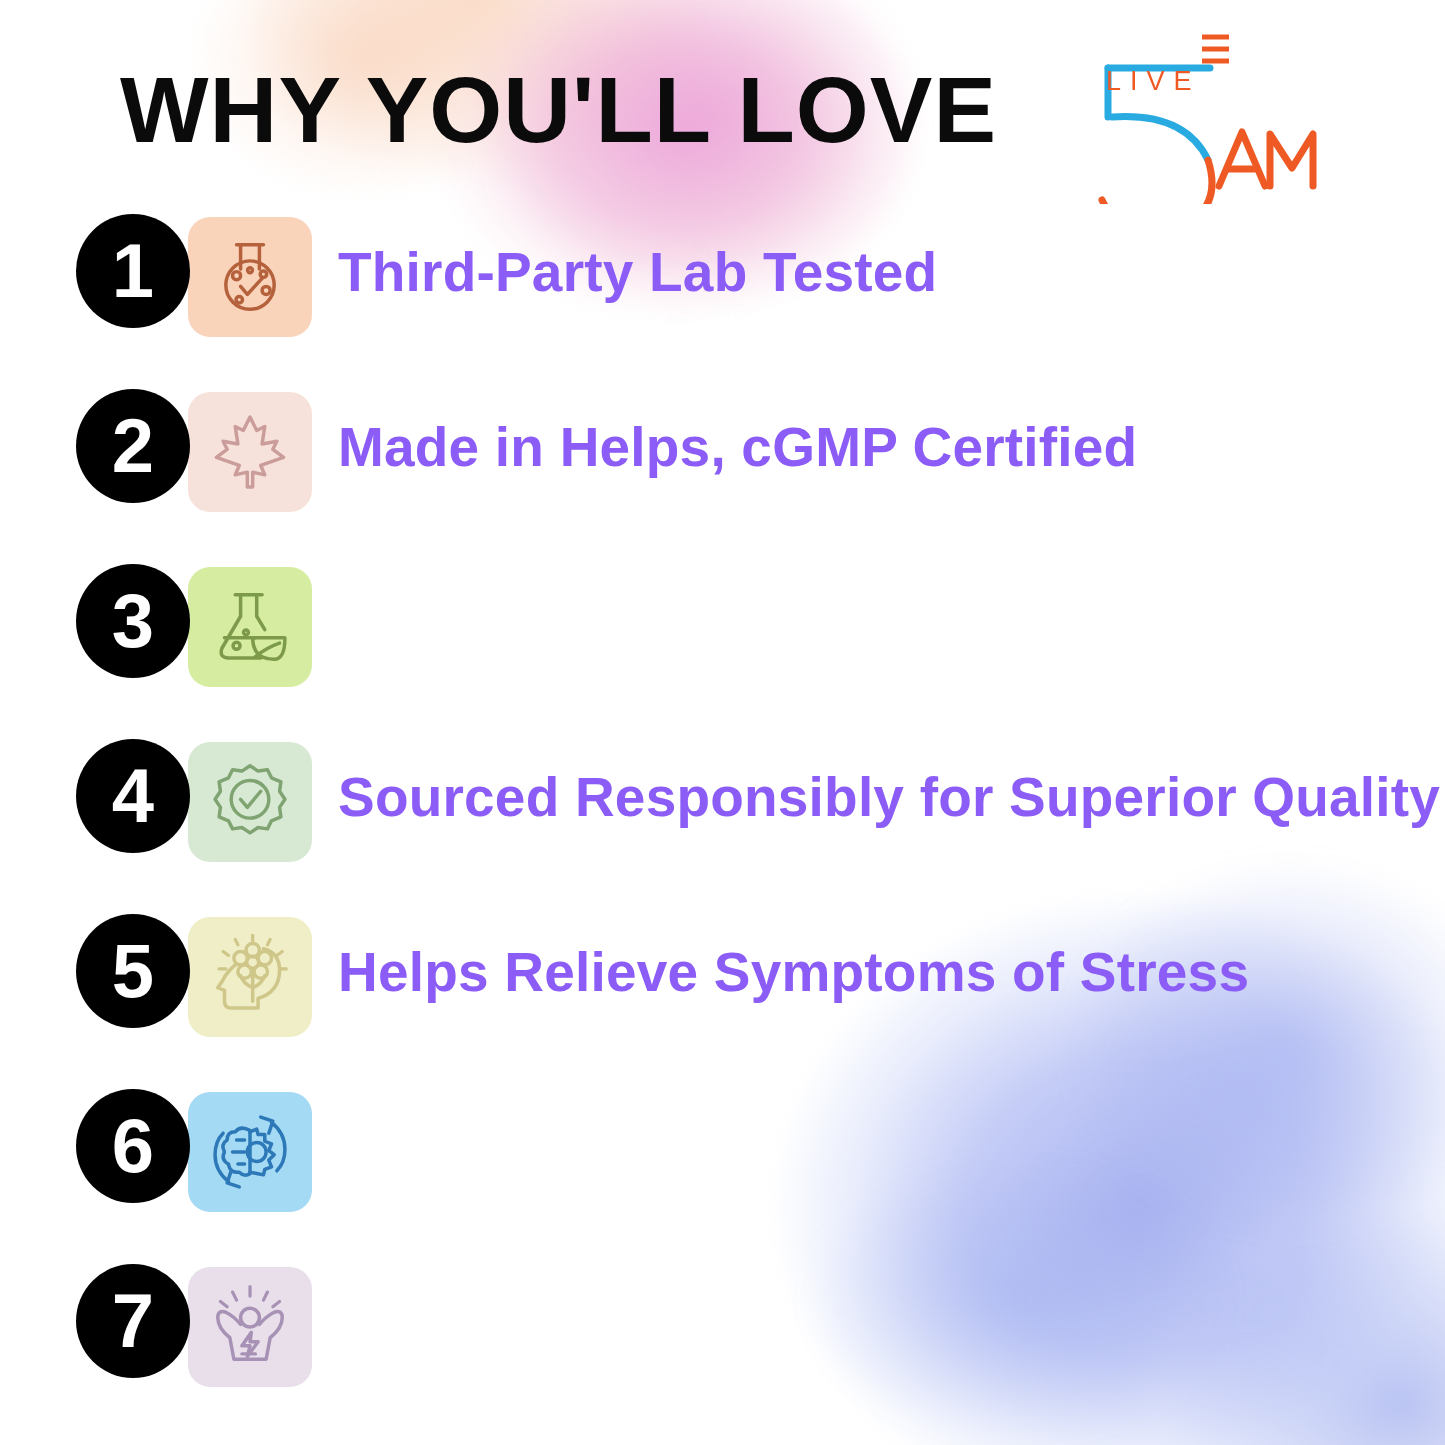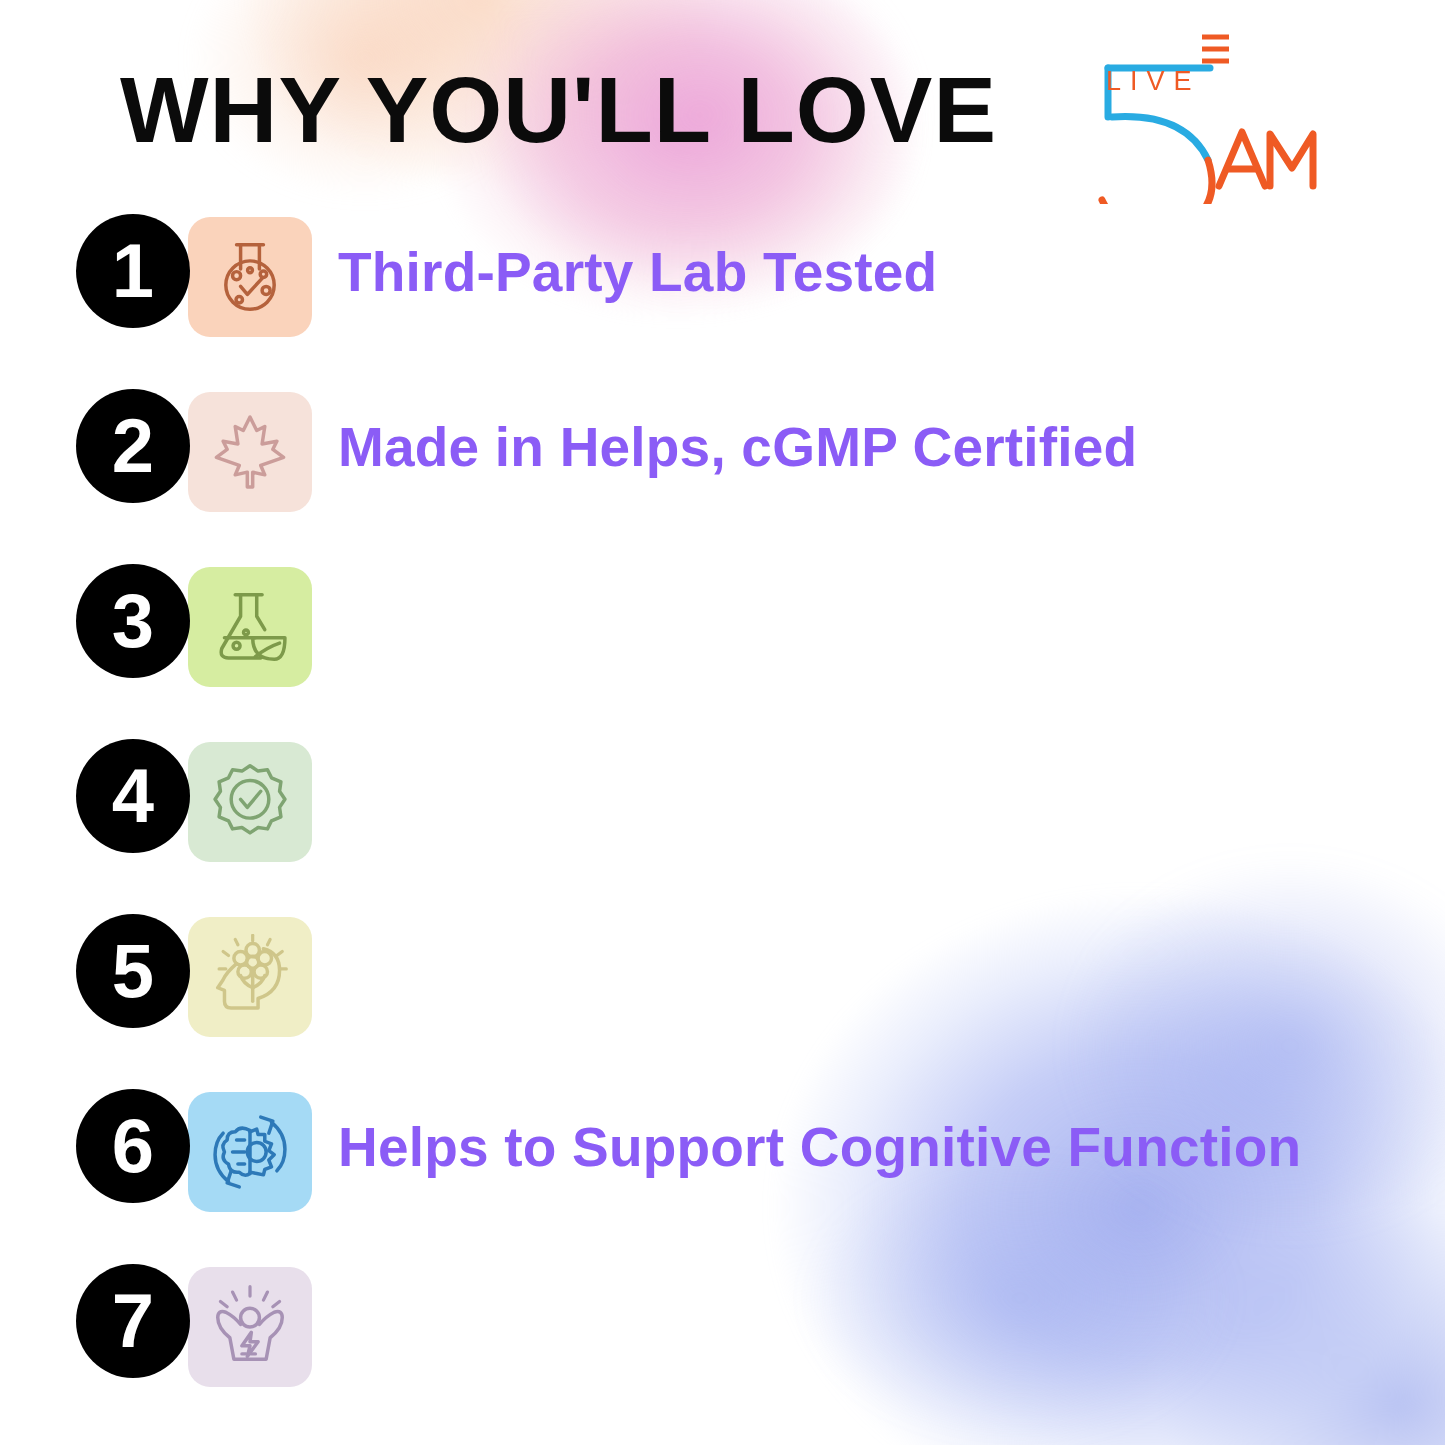--- a/index.html
+++ b/index.html
@@ -274,20 +274,21 @@
 
     <div class="row">
       <div class="num-badge">4</div>
       <div class="icon-tile" style="background:#d8e9d3">
         <svg width="86" height="86" viewBox="0 0 64 64" fill="none" stroke="#7fa472" stroke-width="2.6" stroke-linecap="round" stroke-linejoin="round">
           <path d="M32 5 L38 9 L45 8 L48 14 L55 17 L54 24 L58 30 L54 36 L55 43 L48 46 L45 52 L38 51 L32 55 L26 51 L19 52 L16 46 L9 43 L10 36 L6 30 L10 24 L9 17 L16 14 L19 8 L26 9 Z"></path>
           <circle cx="32" cy="30" r="14"></circle>
           <path d="M25 30 L30 36 L40 24"></path>
         </svg>
       </div>
+      <div class="row-label">Sourced Responsibly for Superior Quality</div>
     </div>
 
     <div class="row">
       <div class="num-badge">5</div>
       <div class="icon-tile" style="background:#f0eec6">
         <svg width="86" height="86" viewBox="0 0 64 64" fill="none" stroke="#cfc68a" stroke-width="2.6" stroke-linecap="round" stroke-linejoin="round">
           <path d="M22 22 Q14 29 12 34 L8 40 L13 42 L13 50 Q13 55 18 55 L38 55 L38 48 Q54 43 54 27 Q54 14 42 11"></path>
           <circle cx="34" cy="21" r="4.5"></circle>
           <circle cx="34" cy="12" r="5"></circle>
           <circle cx="43" cy="18" r="5"></circle>
@@ -301,40 +302,40 @@
             <path d="M34 1 L34 5"></path>
             <path d="M21 4 L23 8"></path>
             <path d="M47 4 L45 8"></path>
             <path d="M12 13 L16 16"></path>
             <path d="M56 13 L52 16"></path>
             <path d="M9 26 L14 26"></path>
             <path d="M59 26 L54 26"></path>
           </g>
         </svg>
       </div>
+      <div class="row-label">Helps Relieve Symptoms of Stress</div>
     </div>
 
     <div class="row">
       <div class="num-badge">6</div>
       <div class="icon-tile" style="background:#a5daf5">
         <svg width="86" height="86" viewBox="0 0 64 64" fill="none" stroke="#2d79b8" stroke-width="2.6" stroke-linecap="round" stroke-linejoin="round">
           <path d="M48 10 Q58 18 58 30 Q58 40 52 46"></path>
           <path d="M40 6 L49 9 L46 18"></path>
           <path d="M16 54 Q6 46 6 34 Q6 24 12 18"></path>
           <path d="M24 58 L15 55 L18 46"></path>
           <path d="M32 16 L32 48"></path>
           <path d="M32 16 Q25 12 21 17 Q15 17 15 23 Q10 26 13 32 Q10 38 16 41 Q17 48 24 47 Q28 51 32 48"></path>
           <path d="M22 23 L28 23"></path>
           <path d="M19 32 L28 32"></path>
           <path d="M23 41 L28 41"></path>
           <path d="M32 17 L37 15 L38 19 L43 19 L43 24 L48 26 L46 31 L50 34 L46 38 L48 43 L43 45 L42 49 L37 48 L32 47"></path>
           <circle cx="37" cy="32" r="7"></circle>
         </svg>
       </div>
-      <div class="row-label">Helps to Support Cognitive Function</div>
     </div>
 
     <div class="row">
       <div class="num-badge">7</div>
       <div class="icon-tile" style="background:#e8dfeb">
         <svg width="86" height="86" viewBox="0 0 64 64" fill="none" stroke="#a792b5" stroke-width="2.6" stroke-linecap="round" stroke-linejoin="round">
           <circle cx="32" cy="25" r="7"></circle>
           <path d="M25 30 Q20 24 14 21 Q8 19 8 25 Q8 33 17 40 L20 56 L44 56 L47 40 Q56 33 56 25 Q56 19 50 21 Q44 24 39 30"></path>
           <path d="M33 36 L26 46 L32 46 L30 54 L38 43 L32 43 Z"></path>
           <path d="M26 52 L29 52"></path>

